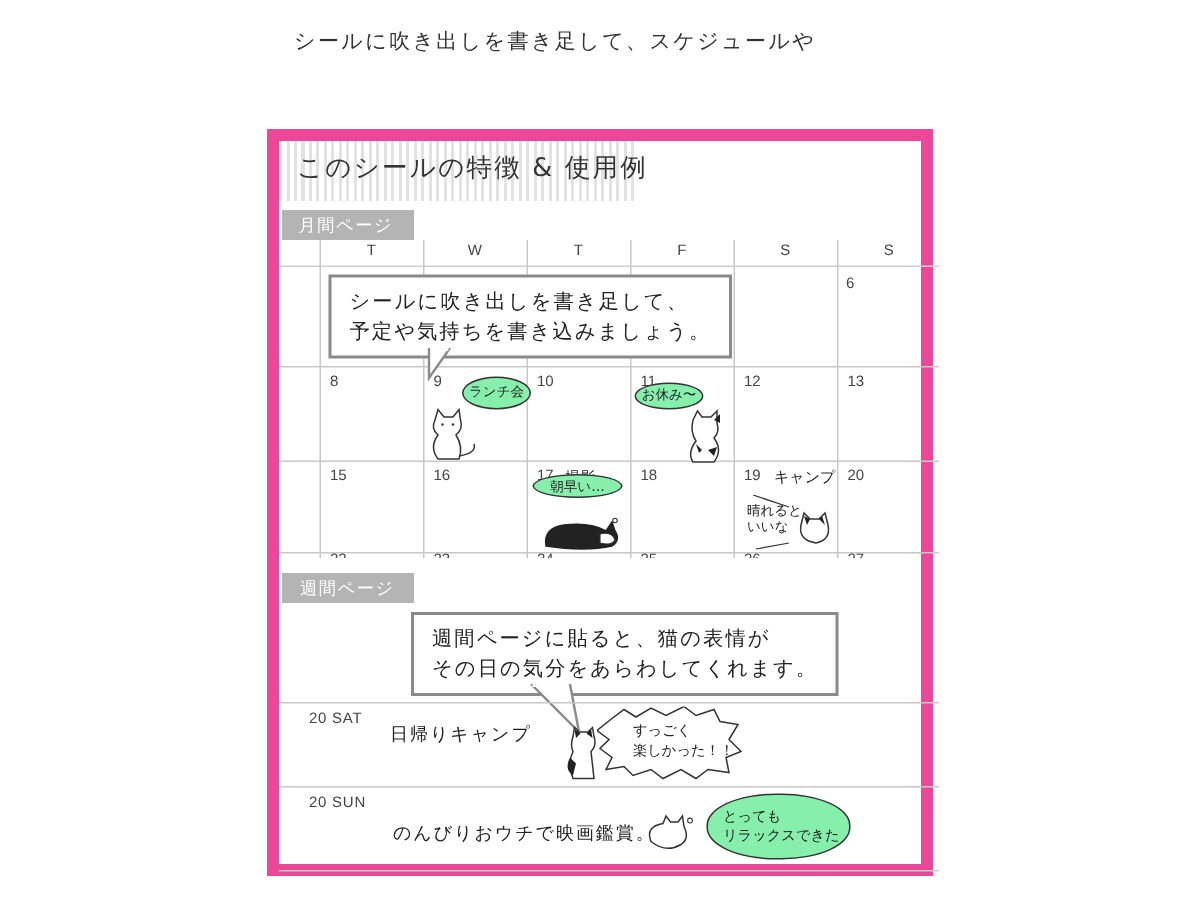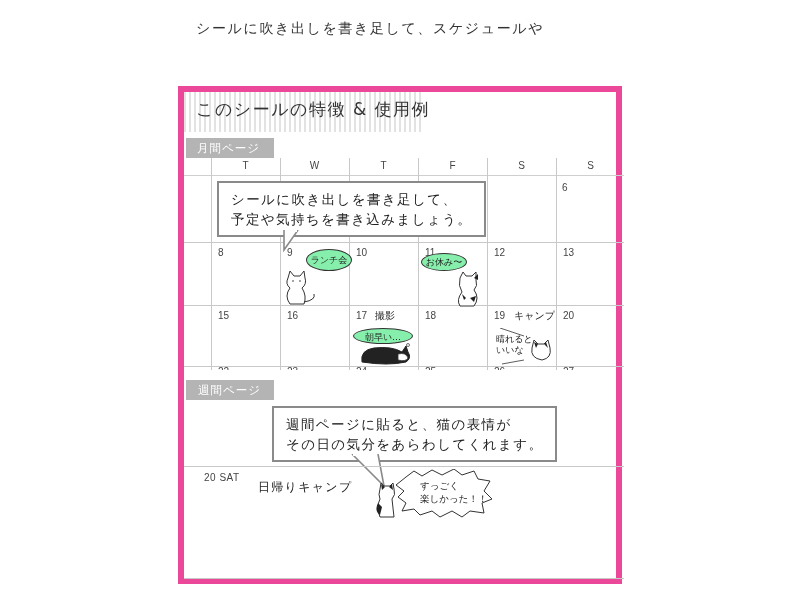--- a/index.html
+++ b/index.html
@@ -2,21 +2,21 @@
 <html><head>
 <meta charset="utf-8">
 <style>
   * { box-sizing: border-box; margin: 0; padding: 0; }
   html, body { width: 800px; height: 600px; background: #ffffff; overflow: hidden; }
   body { position: relative; font-family: "DejaVu Sans", sans-serif; color: #2a2a2a; }
 
   .intro { position: absolute; left: 196px; top: 16px; width: 420px; font-size: 14px; line-height: 24px; letter-spacing: 1.6px; color: #333; }
   .intro div { white-space: nowrap; }
 
-  .card { position: absolute; left: 178px; top: 86px; width: 444px; height: 498px; background: #fff; border: 6px solid #ec4899; }
+  .card { position: absolute; left: 178px; top: 86px; width: 444px; height: 498px; background: #fff; border: 8px solid #ec4899; }
 
   .title-band { position: absolute; left: 0; top: 0; width: 240px; height: 40px;
     background: repeating-linear-gradient(90deg, #e2e2e2 0 2px, #ffffff 2px 5px); }
   .title-text { position: absolute; left: 12px; top: 6px; font-size: 17px; letter-spacing: 1.5px; color: #333; background: transparent; white-space: nowrap; }
 
   .section-tag { position: absolute; left: 2px; width: 88px; height: 20px; background: #b4b4b4; color: #fff; font-size: 11.5px; line-height: 20px; padding-left: 12px; letter-spacing: 1px; }
 
   
   .month { position: absolute; left: 0; top: 66px; width: 440px; height: 212px; overflow: hidden; }
   .month-head { position: absolute; top: 0; left: 0; width: 440px; height: 18px; border-bottom: 1px solid #cfcfcf; }
@@ -102,21 +102,21 @@
 
     <div class="bubble" style="left:237px; top:95px; width:46px; height:18px; line-height:16px;">お休み〜</div>
     <svg style="position:absolute; left:270px; top:112px;" width="36" height="40">
       <path d="M6 8 L9 2 L12 6 L18 6 L22 2 L22 10 Q24 16 20 20 Q26 28 20 36 L6 36 Q2 30 8 22 Q4 16 6 8Z" fill="#fff" stroke="#333" stroke-width="1"></path>
       <path d="M8 24 L12 28 L10 30Z" fill="#222"></path>
         <path d="M16 28 L22 26 L20 32Z" fill="#222"></path>
       <path d="M20 8 L24 4 L24 10Z" fill="#222"></path>
     </svg>
 
     <div class="note" style="left:191px; top:151px;">撮影</div>
-    <div class="bubble" style="left:169px; top:170px; width:60px; height:16px; line-height:16px;">朝早い…</div>
+    <div class="bubble" style="left:169px; top:156px; width:60px; height:16px; line-height:16px;">朝早い…</div>
     <svg style="position:absolute; left:174px; top:184px;" width="56" height="26">
       <path d="M4 20 Q2 8 16 6 Q34 4 44 10 L48 4 L50 10 Q54 16 48 20 Q30 24 4 20Z" fill="#222" stroke="#222" stroke-width="1"></path>
       <path d="M40 12 Q48 10 50 16 Q48 20 40 18Z" fill="#fff" stroke="#333" stroke-width="0.8"></path>
       <circle cx="50" cy="3" r="1.5" fill="none" stroke="#333" stroke-width="0.7"></circle>
     </svg>
 
     <div class="note" style="left:330px; top:151px;">キャンプ</div>
     <div class="note" style="left:312px; top:176px; font-size:9px; line-height:11px;">
       <div>晴れると</div>
       <div>いいな</div>
@@ -159,14 +159,26 @@
     </svg>
     <svg style="position:absolute; left:212px; top:2px;" width="100" height="50">
       <path d="M10 8 L18 2 L26 7 L36 1 L46 6 L58 0 L66 6 L78 2 L82 10 L94 12 L88 22 L96 30 L86 34 L88 44 L74 42 L66 48 L56 42 L44 48 L36 42 L24 46 L18 40 L6 42 L10 34 L2 28 L8 22 L0 16Z" fill="#fff" stroke="#333" stroke-width="1"></path>
     </svg>
     <div class="note" style="left:236px; top:12px; font-size:9.5px; line-height:13px;">
       <div>すっごく</div>
       <div>楽しかった！！</div>
     </div>
   </div>
 
+  <div class="week-row" style="top:430px; height:56px;">
+    <div class="week-date" style="top:5px;">20 SUN</div>
+    <div class="week-text" style="left:76px; top:22px;">のんびりおウチで映画鑑賞。</div>
+    <svg style="position:absolute; left:244px; top:16px;" width="32" height="28">
+      <path d="M4 20 Q0 10 12 8 L14 3 L17 7 L22 7 L25 3 L26 10 Q30 18 24 22 Q14 28 4 20Z" fill="#fff" stroke="#333" stroke-width="1"></path>
+      <circle cx="30" cy="6" r="1.6" fill="none" stroke="#333" stroke-width="0.7"></circle>
+    </svg>
+    <div class="bubble" style="left:285px; top:4px; width:96px; height:44px; border-radius:48%; font-size:9.5px; line-height:13px; padding-top:8px; text-align:left; padding-left:10px;">
+      <div>とっても</div>
+      <div>リラックスできた</div>
+    </div>
+  </div>
   <div class="week-row" style="top:486px; height:10px;"></div>
 </div>
 
 </body></html>

